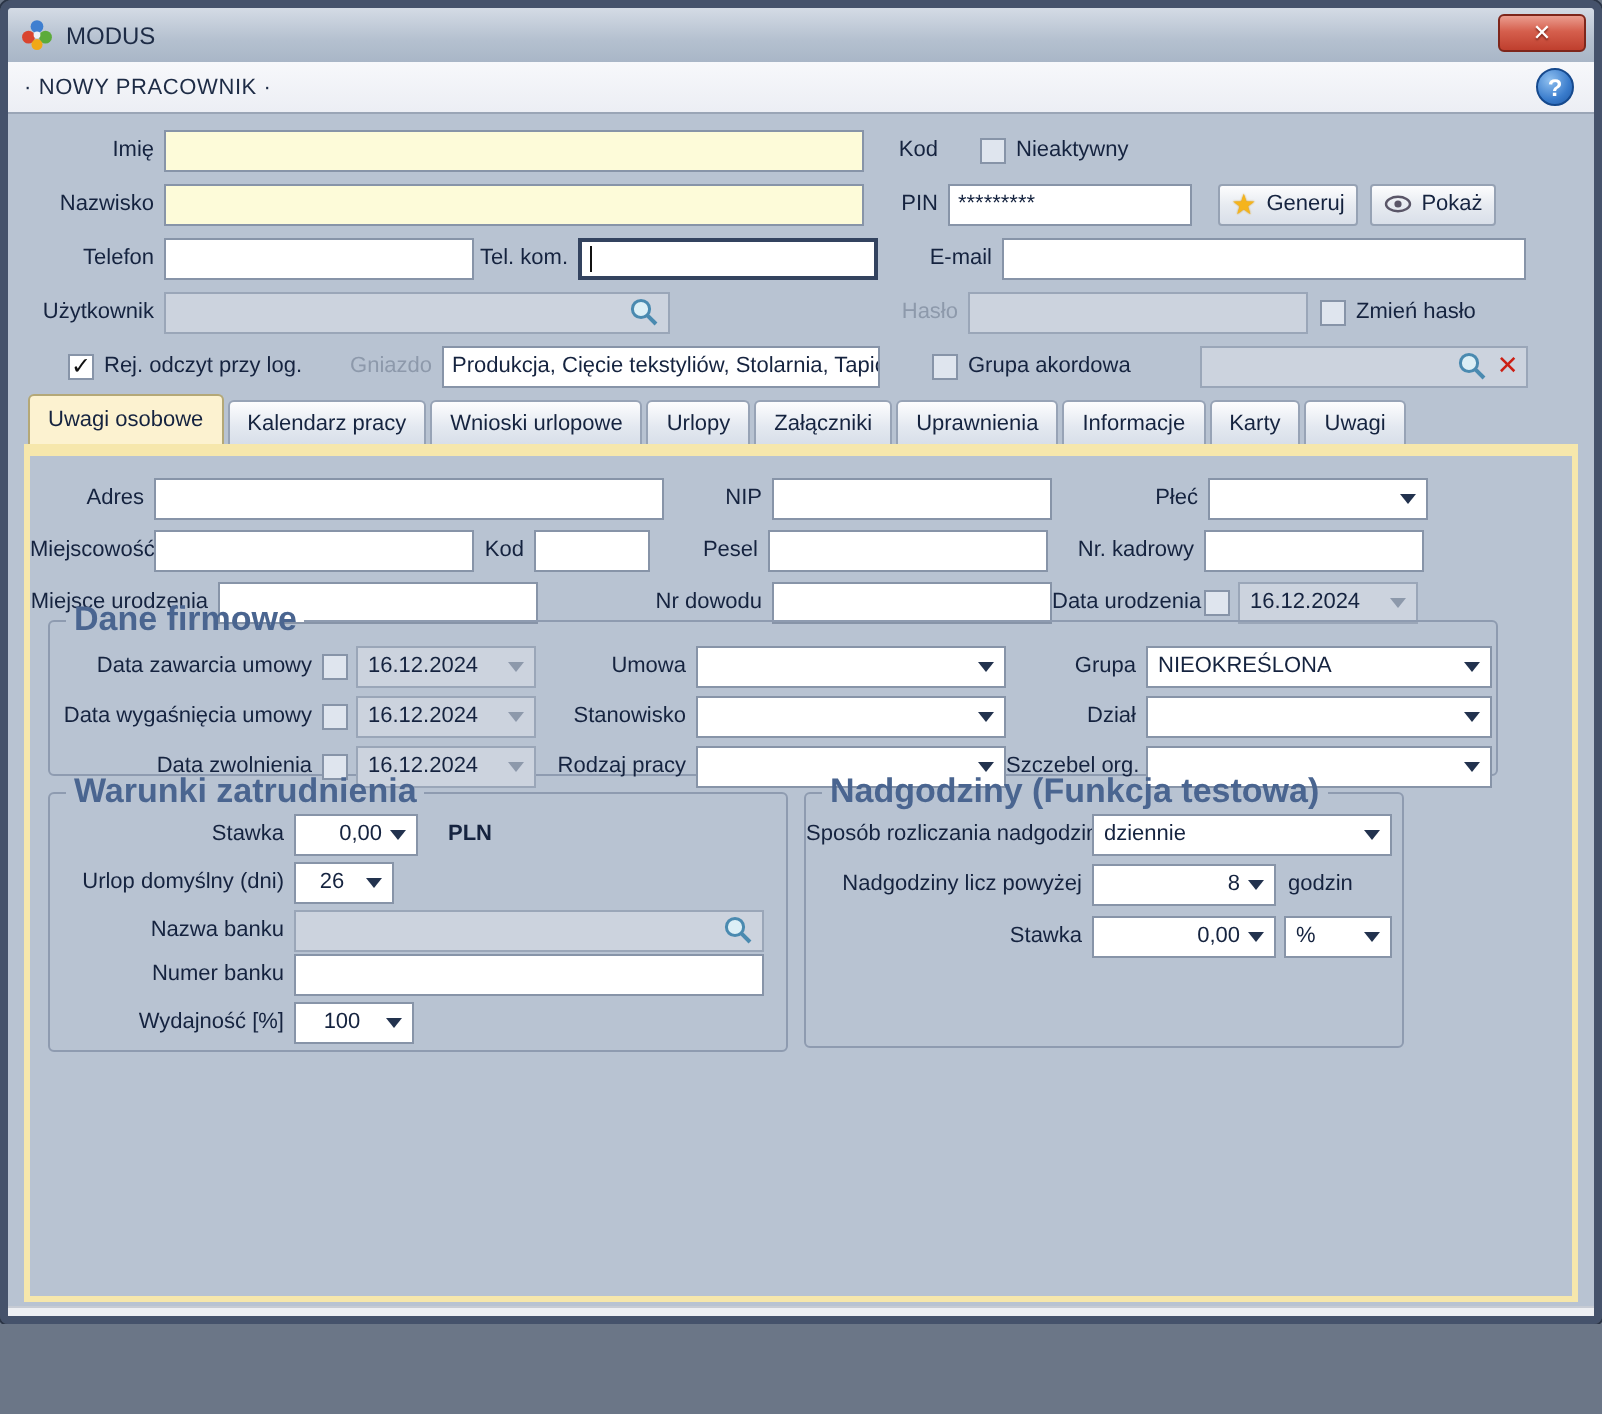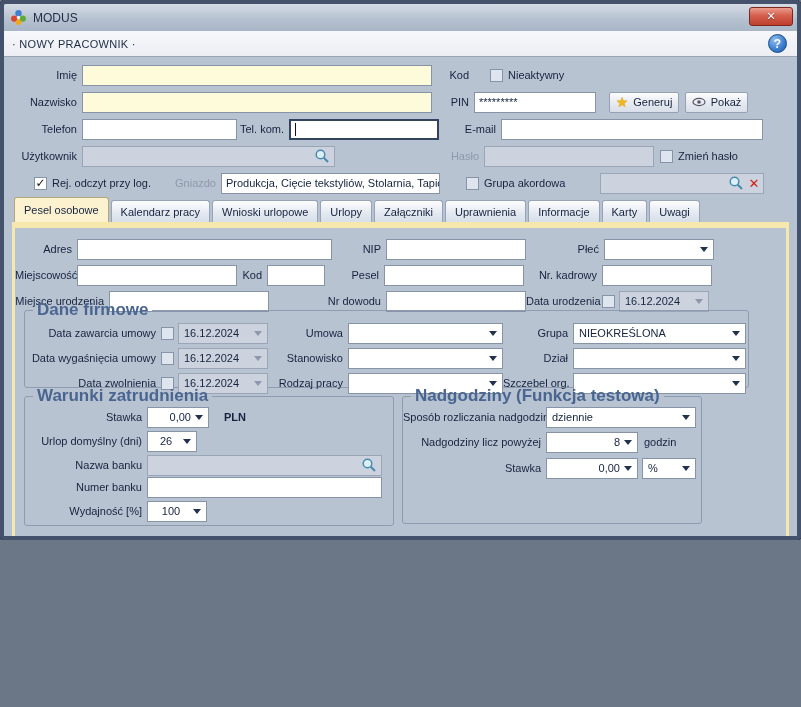--- a/index.html
+++ b/index.html
@@ -1,17 +1,17 @@
 <!DOCTYPE html>
 <html><head>
 <meta charset="utf-8">
 <style>
   html,body{margin:0;padding:0;background:#6b7687;font-family:"Liberation Sans","DejaVu Sans",sans-serif;}
   *{box-sizing:border-box;}
-  .window{width:801px;height:540px;border:4px solid #45526b;outline:1px solid #2b3547;border-radius:6px 6px 4px 4px;background:#b8c3d2;overflow:hidden;position:relative;}
+  .window{width:801px;height:662px;border:4px solid #45526b;outline:1px solid #2b3547;border-radius:6px 6px 4px 4px;background:#b8c3d2;overflow:hidden;position:relative;}
   
   .titlebar{height:27px;background:linear-gradient(#d4dbe5,#b4c0cf 60%,#a9b6c7);display:flex;align-items:center;padding:0 6px;position:relative;}
   .app-icon{width:17px;height:17px;margin-right:6px;}
   .title-text{font-size:12px;color:#1d2b45;}
   .close-btn{position:absolute;right:4px;top:3px;width:44px;height:19px;background:linear-gradient(#eb9d8f,#d55f4d 45%,#bf3f2e);border:1px solid #7e261b;border-radius:3px;color:#fff;font-size:11px;font-weight:bold;display:flex;align-items:center;justify-content:center;text-shadow:0 1px 1px #7e261b;cursor:pointer;}
   
   .headerbar{height:26px;background:linear-gradient(#f7f8fb,#eceef4);border-bottom:1px solid #9aa5b6;display:flex;align-items:center;padding:0 8px;position:relative;}
   .header-title{font-size:11px;color:#1d2b45;letter-spacing:.3px;}
   .help-icon{position:absolute;right:10px;top:3px;width:19px;height:19px;border-radius:50%;background:radial-gradient(circle at 35% 30%,#8fc0f0,#3a7ccc 60%,#1f59a6);border:1px solid #16498d;color:#fff;font-weight:bold;font-size:12px;display:flex;align-items:center;justify-content:center;cursor:pointer;}
   
@@ -147,21 +147,21 @@
           <circle cx="6.5" cy="6.5" r="4.3" fill="#dcefF6" stroke="#4a8ab0" stroke-width="1.5"></circle>
           <line x1="9.8" y1="9.8" x2="14" y2="14" stroke="#4a8ab0" stroke-width="2"></line>
         </svg>
         <span class="red-x">✕</span>
       </div>
     </div>
   </div>
 
   <div class="tabs">
     <div class="tab active">
-        <span>Pesel osobowe</span>
+        <span>Uwagi osobowe</span>
       </div>
     <div class="tab">
         <span>Kalendarz pracy</span>
       </div>
     <div class="tab">
         <span>Wnioski urlopowe</span>
       </div>
     <div class="tab">
         <span>Urlopy</span>
       </div>

